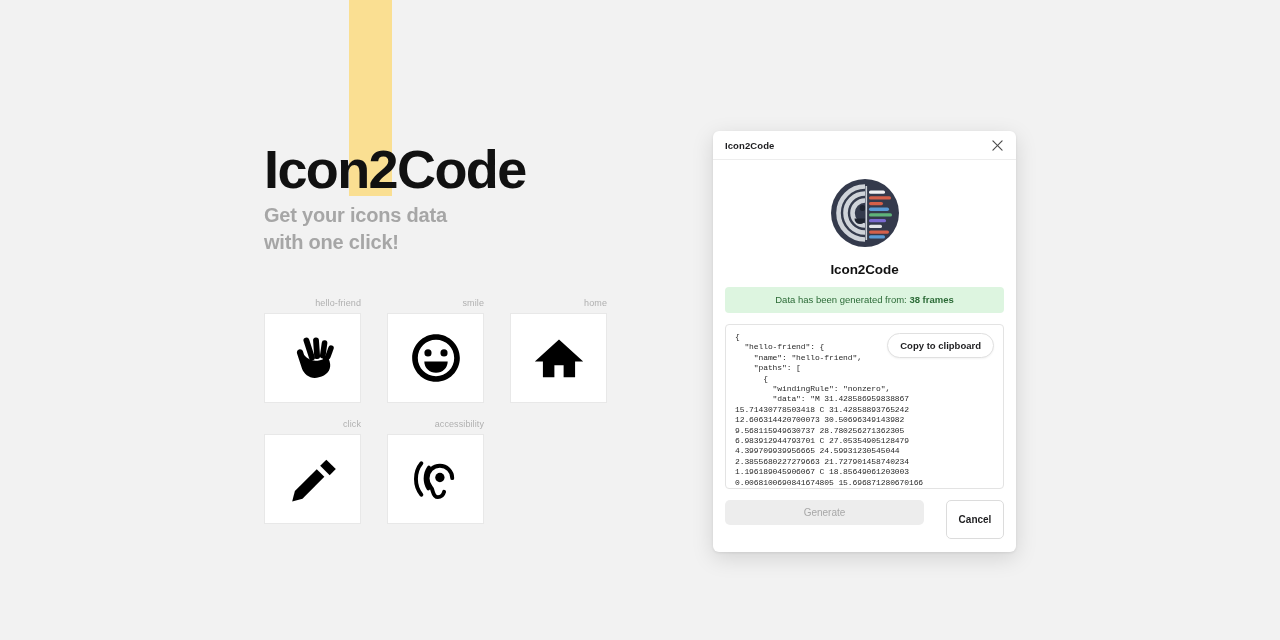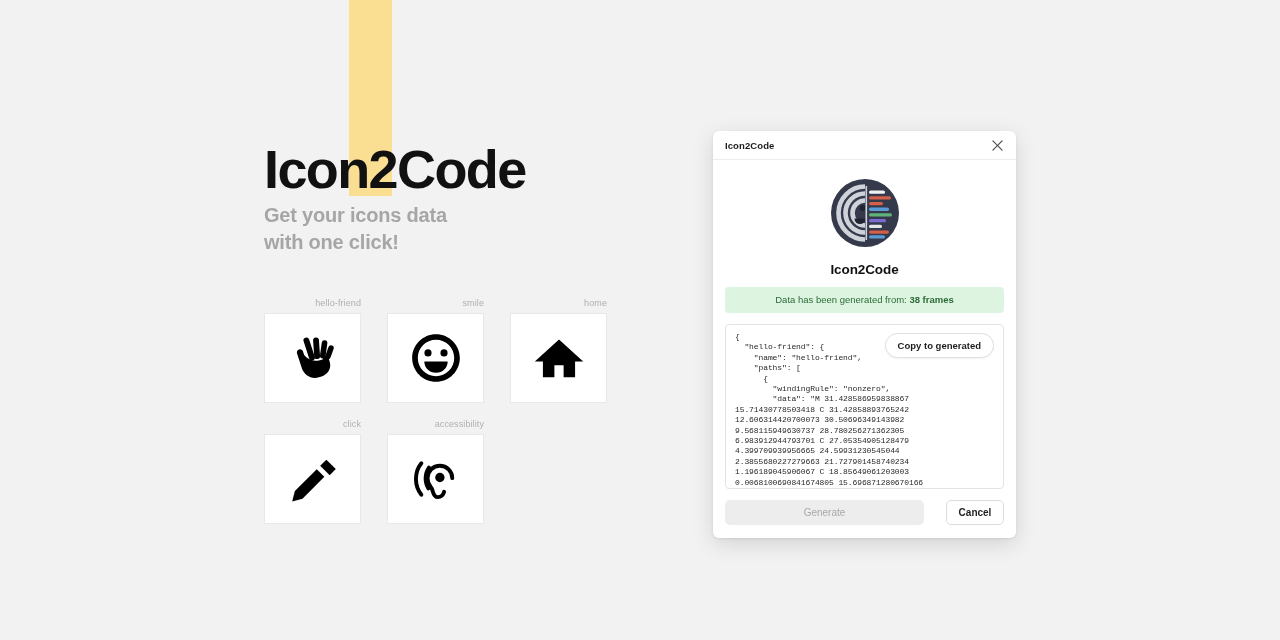--- a/index.html
+++ b/index.html
@@ -170,21 +170,21 @@
     background: #ededed;
     border: none;
     border-radius: 5px;
     color: #a8a8a8;
     font-size: 10px;
     font-family: "Liberation Sans", sans-serif;
     cursor: default;
   }
   .btn-cancel {
     width: 58px;
-    height: 25px;
+    height: 39px;
     background: #ffffff;
     border: 1px solid #dcdcdc;
     border-radius: 5px;
     color: #1d1d1f;
     font-size: 10px;
     font-weight: 700;
     font-family: "Liberation Sans", sans-serif;
     cursor: pointer;
   }
 </style>
@@ -332,21 +332,21 @@
         "windingRule": "nonzero",
         "data": "M 31.428586959838867
 15.71430778503418 C 31.42858893765242
 12.606314420700073 30.50696349143982
 9.568115949630737 28.780256271362305
 6.983912944793701 C 27.05354905128479
 4.399709939956665 24.59931230545044
 2.3855680227279663 21.727901458740234
 1.196189045906067 C 18.85649061203003
 0.0068100690841674805 15.696871280670166</div>
-        <button class="copy-btn">Copy to generated</button>
+        <button class="copy-btn">Copy to clipboard</button>
       </div>
 
     </div>
 
     <div class="dialog-footer">
       <button class="btn-generate">Generate</button>
       <button class="btn-cancel">Cancel</button>
     </div>
 
   </div>

